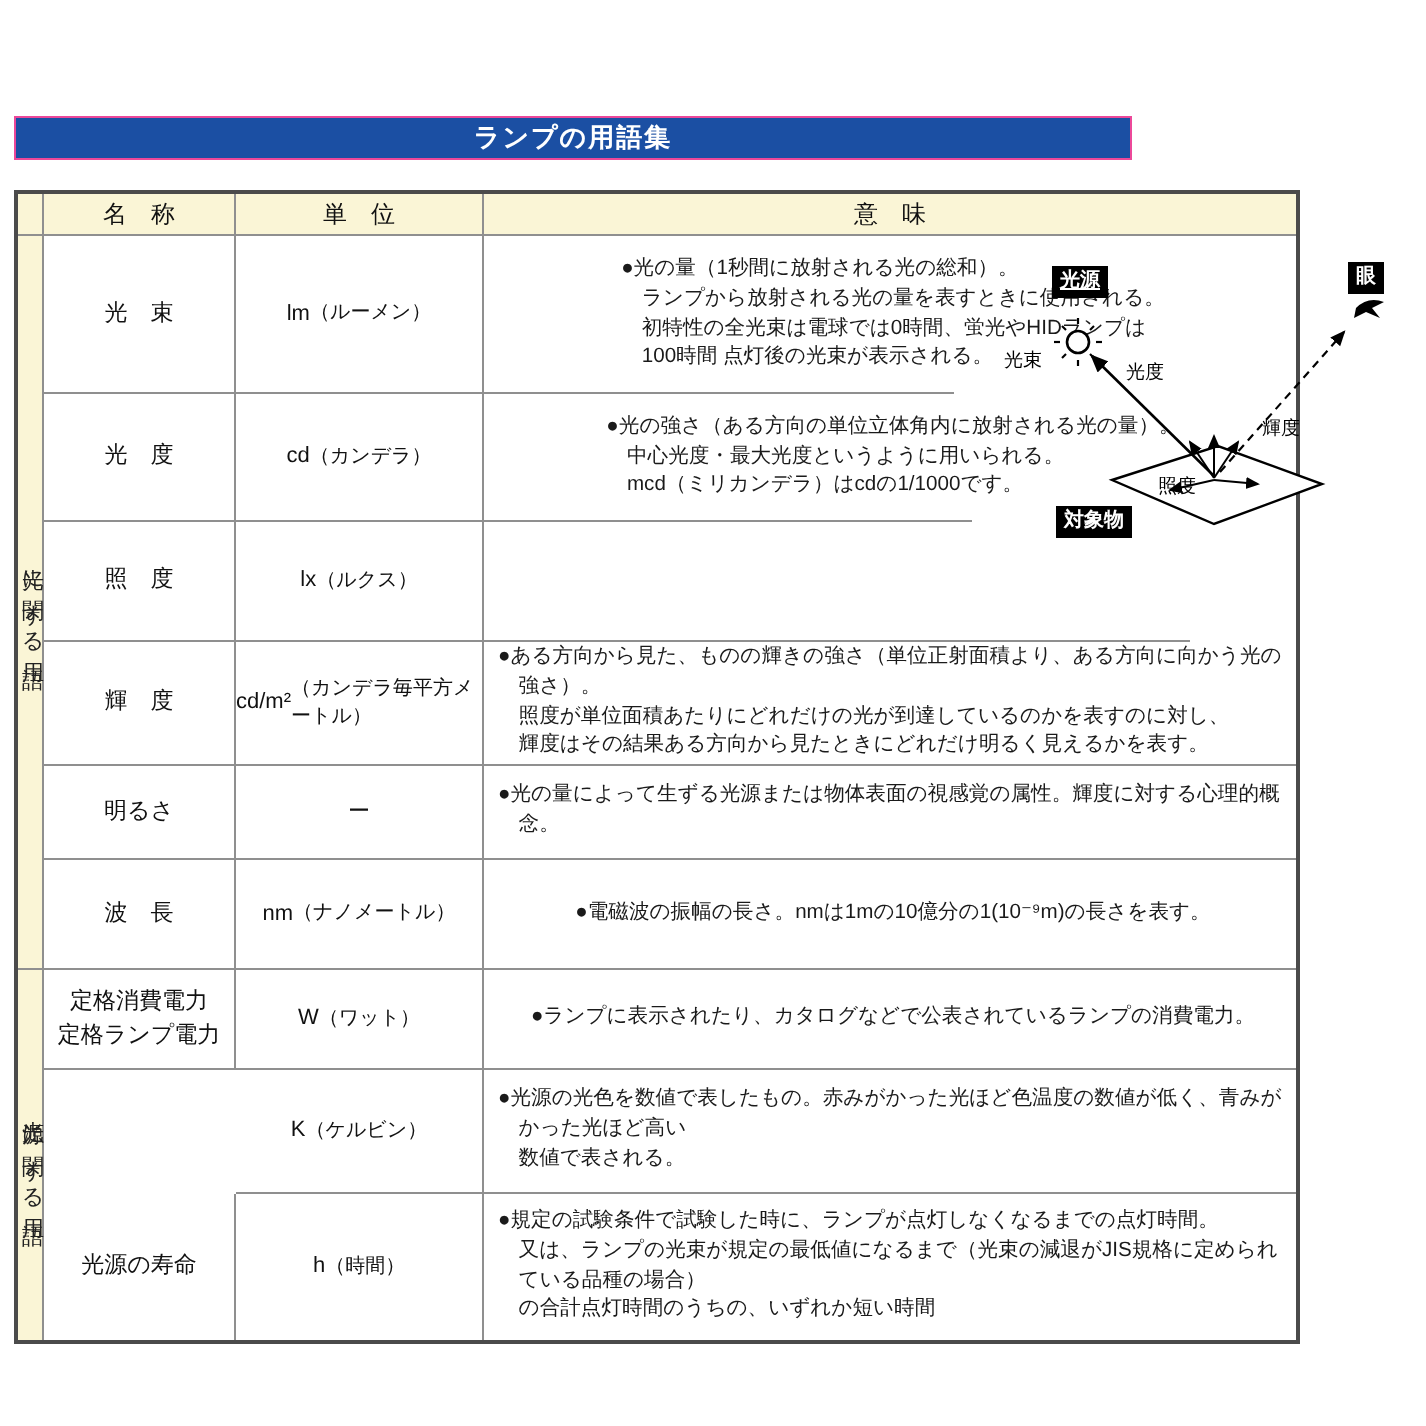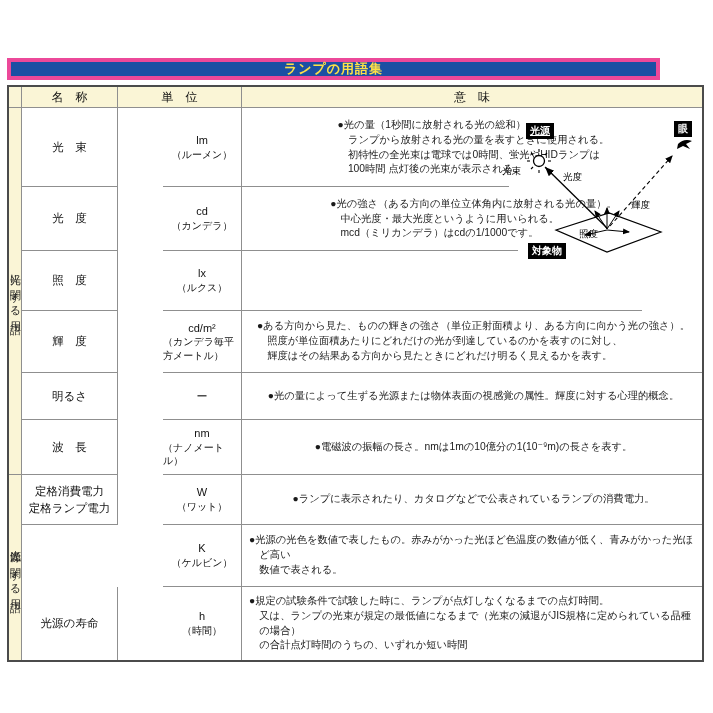--- a/index.html
+++ b/index.html
@@ -1,43 +1,43 @@
 <!DOCTYPE html>
 <html lang="ja"><head>
 <meta charset="utf-8">
 <style>
   * { margin:0; padding:0; box-sizing:border-box; }
   body { background:#fff; font-family:"Liberation Sans","DejaVu Sans",sans-serif; }
   .page { position:relative; width:713px; height:713px; background:#fff; overflow:hidden; color:#111; }
 
-  .titlebar { position:absolute; left:7px; top:58px; width:653px; height:22px;
-    background:#1b4fa3; border:4px solid #ec4899; color:#fde047; font-weight:bold;
+  .titlebar { position:absolute; left:7px; top:58px; width:559px; height:22px;
+    background:#1b4fa3; border:1px solid #ec4899; color:#ffffff; font-weight:bold;
     font-size:13px; display:flex; align-items:center; justify-content:center; letter-spacing:1px; }
 
-  .tbl { position:absolute; left:7px; top:85px; width:697px;
+  .tbl { position:absolute; left:7px; top:95px; width:643px;
     border:2px solid #4b4b4b; background:#fff; display:grid;
     grid-template-columns:13px 96px 124px 1fr;
     grid-template-rows:21px 79px 64px 60px 62px 47px 55px 50px 62px 73px; }
 
   .cell { border-right:1px solid #8f8f8f; border-bottom:1px solid #8f8f8f; display:flex;
     align-items:center; justify-content:center; background:#fff; }
   .gc1{grid-column:1} .gc2{grid-column:2} .gc3{grid-column:3} .gc4{grid-column:4}
   .grh{grid-row:1} .gr1{grid-row:2} .gr2{grid-row:3} .gr3{grid-row:4} .gr4{grid-row:5}
   .gr5{grid-row:6} .gr6{grid-row:7} .gr7{grid-row:8} .gr8{grid-row:9} .gr9{grid-row:10}
   .gc4 { border-right:none; }
   .gr9 { border-bottom:none; }
 
   .hdr { background:#faf5d6; font-size:12px; font-weight:500; }
   .side { background:#faf5d6; }
   .side-label { writing-mode:vertical-rl; font-size:11px; letter-spacing:2px; color:#222; }
   .side-g1 { grid-row:2/8; grid-column:1; border-bottom:1px solid #8f8f8f; }
   .side-g2 { grid-row:8/11; grid-column:1; border-bottom:none; }
 
   .name { font-size:11.5px; white-space:pre-line; text-align:center; line-height:1.4; }
-  .unit { flex-direction:column; line-height:1.35;margin-left:45px; }
+  .unit { flex-direction:row; line-height:1.35; }
   .unit-sym { font-size:11px; }
   .unit-read { font-size:10px; }
 
   .meaning { justify-content:center; padding:3px 4px 3px 7px; position:relative; }
   .mtext { white-space:pre-line; font-size:10.3px; line-height:1.45; color:#1a1a1a;
     padding-left:1em; text-indent:-1em; }
   .nopb { border-bottom:none; }
   .psep { position:absolute; left:0; bottom:0; height:1px; background:#8f8f8f; }
 
   

